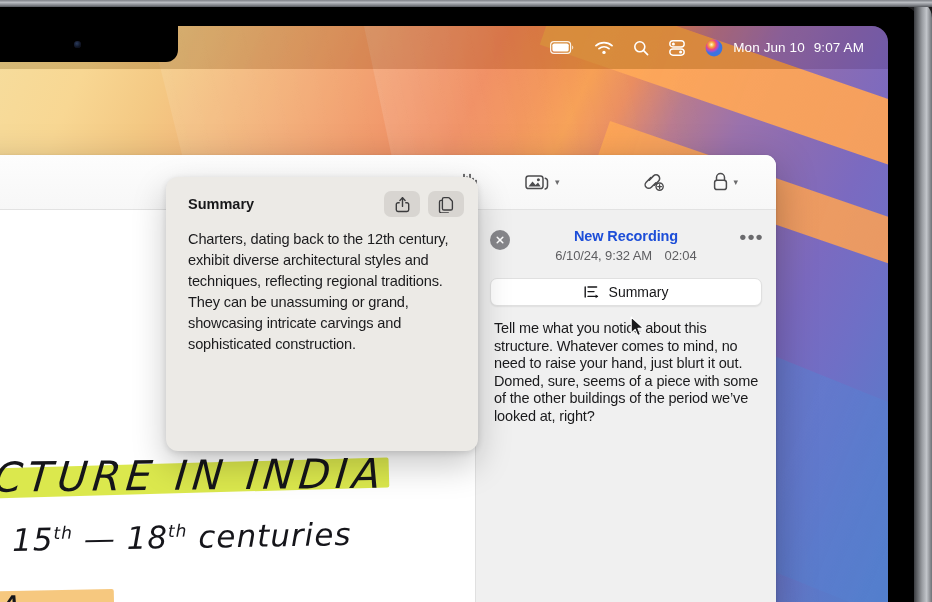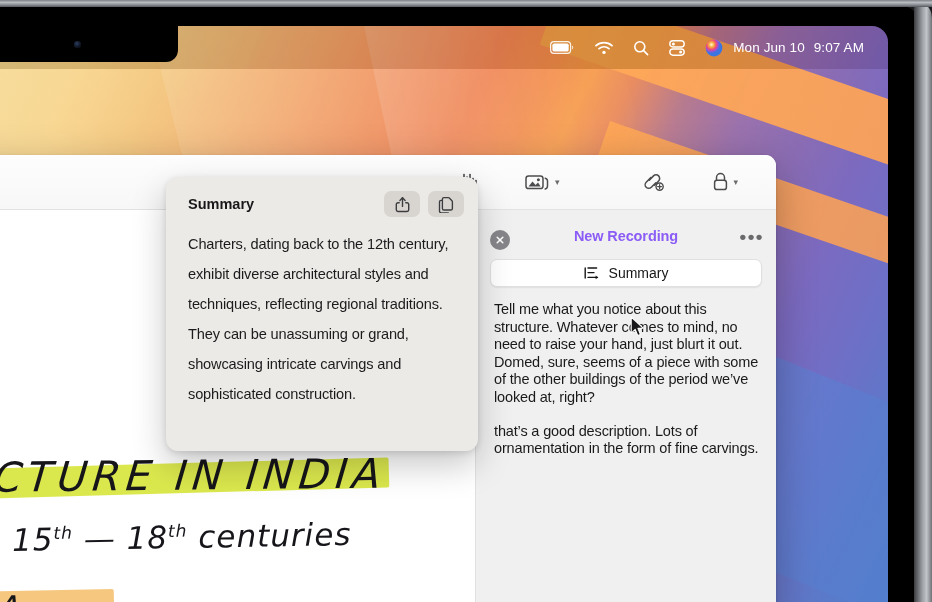--- a/index.html
+++ b/index.html
@@ -165,21 +165,21 @@
     border-radius:50%; background:#86868a;
     display:flex; align-items:center; justify-content:center;
     cursor:default;
   }
   .rec-close svg { display:block; }
   .rec-more {
     position:absolute; right:12px; top:17px;
     font-size:19px; color:#6a6a6d; letter-spacing:1.5px;
     line-height:20px; cursor:default; font-weight:700;
   }
-  .rec-title { text-align:center; font-size:14.5px; font-weight:700; color:#8b5cf6;
+  .rec-title { text-align:center; font-size:14.5px; font-weight:700; color:#1d4ed8;
                letter-spacing:-.1px; }
   .rec-meta { text-align:center; font-size:13px; color:#5e5e61; margin-top:4px;
               letter-spacing:-.1px; }
   .rec-meta .dur { margin-left:9px; }
 
   .summary-btn {
     margin:15px 14px 0 14px; height:28px; background:#fff;
     border:1px solid #e0e0e0; border-radius:7px;
     display:flex; align-items:center; justify-content:center; gap:8px;
     font-size:14px; color:#161618; cursor:default;
@@ -201,21 +201,21 @@
     position:absolute; left:310px; top:262px; width:16px; height:46px;
     z-index:39;
   }
   .pop-head { display:flex; align-items:center; padding:14px 14px 0 22px; }
   .pop-title { font-size:14.5px; font-weight:700; color:#18181a; flex:1; }
   .pop-btn {
     width:36px; height:26px; border-radius:7px; background:rgba(120,115,105,.17);
     display:flex; align-items:center; justify-content:center;
     margin-left:8px; cursor:default; color:#3c3c3e;
   }
-  .pop-body { padding:12px 24px 0 22px; font-size:14.6px; line-height:30px;
+  .pop-body { padding:12px 24px 0 22px; font-size:14.6px; line-height:21px;
               color:#1b1b1d; letter-spacing:-.15px; }
 
   
   .cursor { position:absolute; left:630px; top:290px; z-index:45; }
 </style>
 </head>
 <body>
 
 <div id="screen">
 
@@ -356,38 +356,41 @@
 
         <div class="rec-header">
           <div class="rec-close">
             <svg width="10" height="10" viewBox="0 0 10 10">
               <line x1="2.2" y1="2.2" x2="7.8" y2="7.8" stroke="#fff" stroke-width="1.5" stroke-linecap="round"></line>
               <line x1="7.8" y1="2.2" x2="2.2" y2="7.8" stroke="#fff" stroke-width="1.5" stroke-linecap="round"></line>
             </svg>
           </div>
           <div class="rec-more">•••</div>
           <div class="rec-title">New Recording</div>
+          <div class="rec-meta">
+            <span>6/10/24, 9:32 AM</span>
+            <span class="dur">02:04</span>
+          </div>
         </div>
 
         <div class="summary-btn">
           <svg width="17" height="15" viewBox="0 0 17 15">
             <g stroke="#161618" stroke-width="1.4" stroke-linecap="round">
               <line x1="1.2" y1="2" x2="1.2" y2="12"></line>
               <line x1="4" y1="2" x2="12.6" y2="2"></line>
               <line x1="4" y1="6.6" x2="10" y2="6.6"></line>
               <line x1="4" y1="11.4" x2="13.4" y2="11.4"></line>
             </g>
             <path d="M11.6 9.6 L14.2 11.4 L11.6 13.2 Z" fill="#161618"></path>
           </svg>
           <span>Summary</span>
         </div>
 
         <div class="transcript">
           <p>Tell me what you notice about this structure. Whatever comes to mind, no need to raise your hand, just blurt it out. Domed, sure, seems of a piece with some of the other buildings of the period we’ve looked at, right?</p>
-          <p>that’s a good description. Lots of ornamentation in the form of fine carvings.</p>
         </div>
 
       </div>
     </div>
 
     <svg class="pop-tail" width="16" height="46" viewBox="0 0 16 46">
       <path d="M0 0 C0 0 2 10 9 20 C14 27 14 19 9 26 C2 36 0 46 0 46 Z" fill="#eceae6"></path>
     </svg>
     <div class="popover">
       <div class="pop-head">

